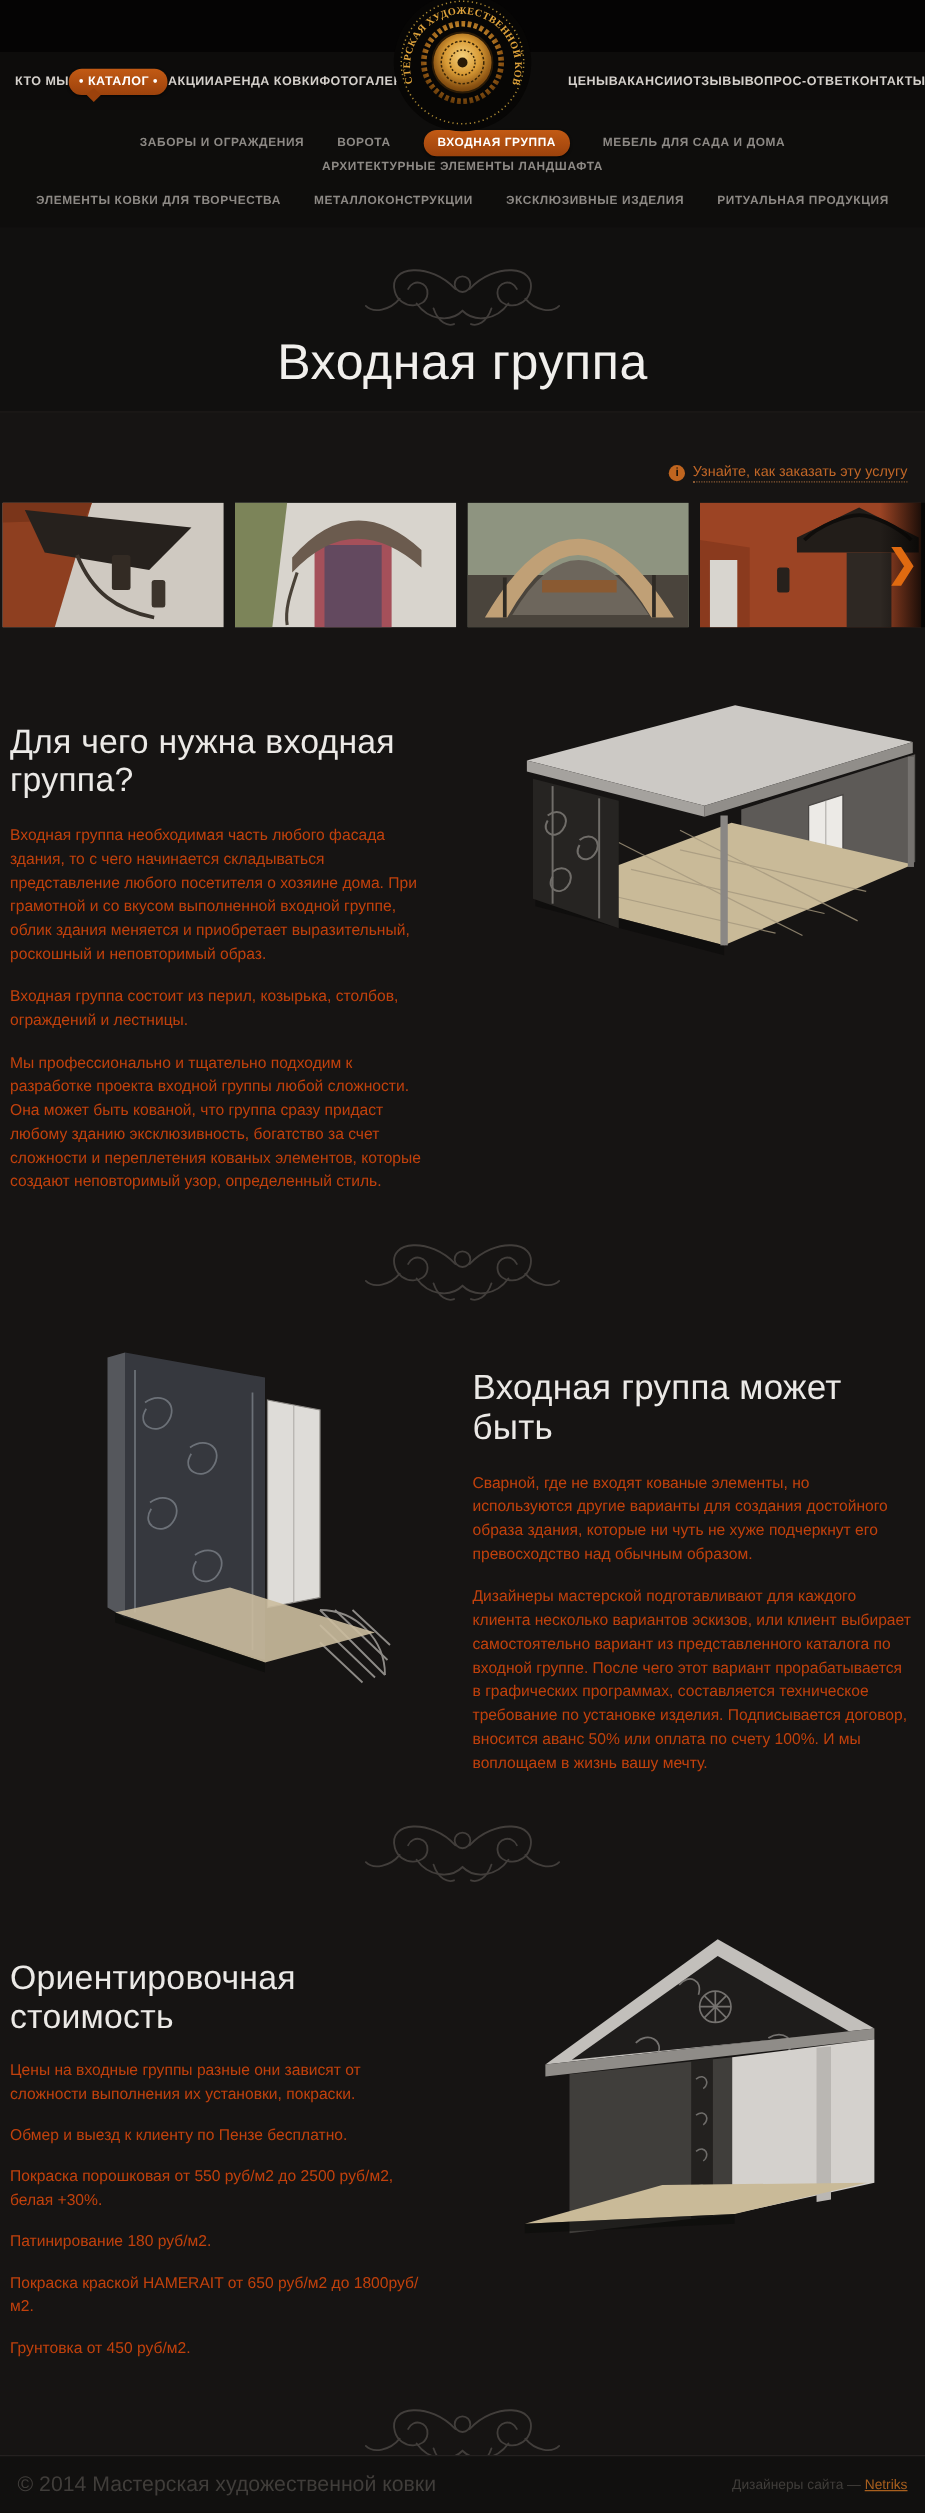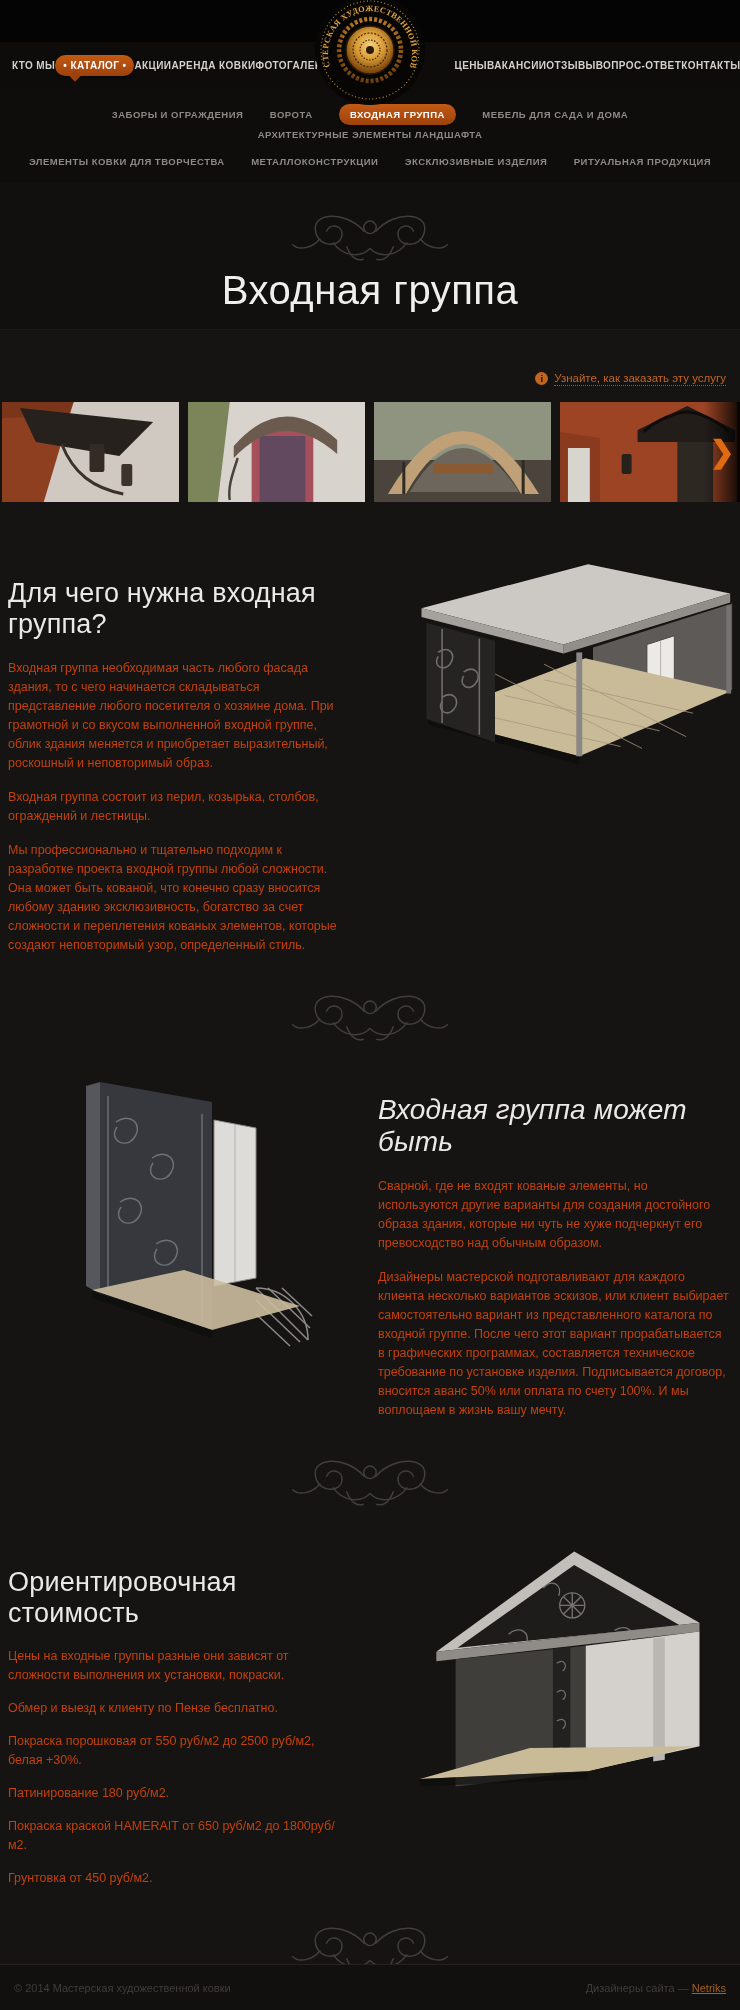--- a/index.html
+++ b/index.html
@@ -56,40 +56,40 @@
   .sec1{margin-top:48px;min-height:312px;}
   .sec1 .col-text{width:362px;padding:8px 10px 0 8px;}
   .sec1 h2{font-size:27px;}
   .sec1 .col-img{flex:1;display:flex;align-items:flex-start;justify-content:flex-end;padding-top:2px;}
 
   .divider{text-align:center;margin:18px 0 10px;}
 
   .sec2{min-height:330px;}
   .sec2 .col-img{width:372px;display:flex;align-items:flex-start;justify-content:center;padding-top:6px;}
   .sec2 .col-text{flex:1;padding:18px 10px 0 6px;}
-  .sec2 h2{font-size:28px;font-style:italic;}
+  .sec2 h2{font-size:28px;}
 
   .sec3{min-height:300px;margin-top:6px;}
   .sec3 .col-text{width:362px;padding:26px 10px 0 8px;}
   .sec3 h2{font-size:27px;}
   .sec3 .col-img{flex:1;display:flex;align-items:flex-start;justify-content:flex-end;padding-top:12px;}
   .sec3 p{margin-bottom:14px;}
 
   
   .formwrap{padding:10px 0 34px;text-align:center;}
   .form-title{margin:14px 0 18px;color:#efedea;font-size:27px;font-weight:300;}
   .form-body{width:238px;margin:0 auto;text-align:left;}
   .f-label{display:block;margin:0 0 5px;color:#8d8985;font-size:11.5px;}
   .req{color:#c0651f;font-weight:bold;}
 
   
   .footer{position:absolute;left:0;right:0;bottom:0;height:46px;background:#11100f;
           border-top:1px solid #242120;display:flex;align-items:center;justify-content:space-between;
           padding:0 14px;box-sizing:border-box;}
-  .footer .copy{color:#403d3a;font-size:11px;}
+  .footer .copy{color:#403d3a;font-size:17px;}
   .footer .credit{color:#403d3a;font-size:11px;}
   .footer .credit a{color:#a95f1e;text-decoration:underline;cursor:pointer;}
 </style>
 </head>
 <body>
 
 <svg width="0" height="0" style="position:absolute">
   <symbol id="flourish-sym" viewBox="0 0 180 60">
     <g fill="none" stroke="#4a4643" stroke-width="1.5" stroke-linecap="round">
       <circle cx="90" cy="20" r="6.5"></circle>
@@ -223,21 +223,21 @@
       <div class="car-next">
         <span>❯</span>
       </div>
     </div>
 
     <div class="sec sec1">
       <div class="col-text">
         <h2>Для чего нужна входная группа?</h2>
         <p>Входная группа необходимая часть любого фасада здания, то с чего начинается складываться представление любого посетителя о хозяине дома. При грамотной и со вкусом выполненной входной группе, облик здания меняется и приобретает выразительный, роскошный и неповторимый образ.</p>
         <p>Входная группа состоит из перил, козырька, столбов, ограждений и лестницы.</p>
-        <p>Мы профессионально и тщательно подходим к разработке проекта входной группы любой сложности. Она может быть кованой, что конечно сразу вносится любому зданию эксклюзивность, богатство за счет сложности и переплетения кованых элементов, которые создают неповторимый узор, определенный стиль.</p>
+        <p>Мы профессионально и тщательно подходим к разработке проекта входной группы любой сложности. Она может быть кованой, что группа сразу придаст любому зданию эксклюзивность, богатство за счет сложности и переплетения кованых элементов, которые создают неповторимый узор, определенный стиль.</p>
       </div>
       <div class="col-img">
         <svg width="392" height="240" viewBox="0 0 400 240">
           <polygon points="250,95 392,50 392,138 250,188" fill="#5d5a57"></polygon>
           <polygon points="305,92 333,83 333,150 305,161" fill="#eceae6" stroke="#4a4745" stroke-width="1"></polygon>
           <line x1="319" y1="88" x2="319" y2="156" stroke="#b5b2ae" stroke-width="1"></line>
           <polygon points="82,166 236,206 390,140 242,106" fill="#c9ba98"></polygon>
           <g stroke="#a5987e" stroke-width="1" opacity=".8">
             <line x1="120" y1="160" x2="278" y2="196"></line>
               <line x1="160" y1="144" x2="318" y2="180"></line>

